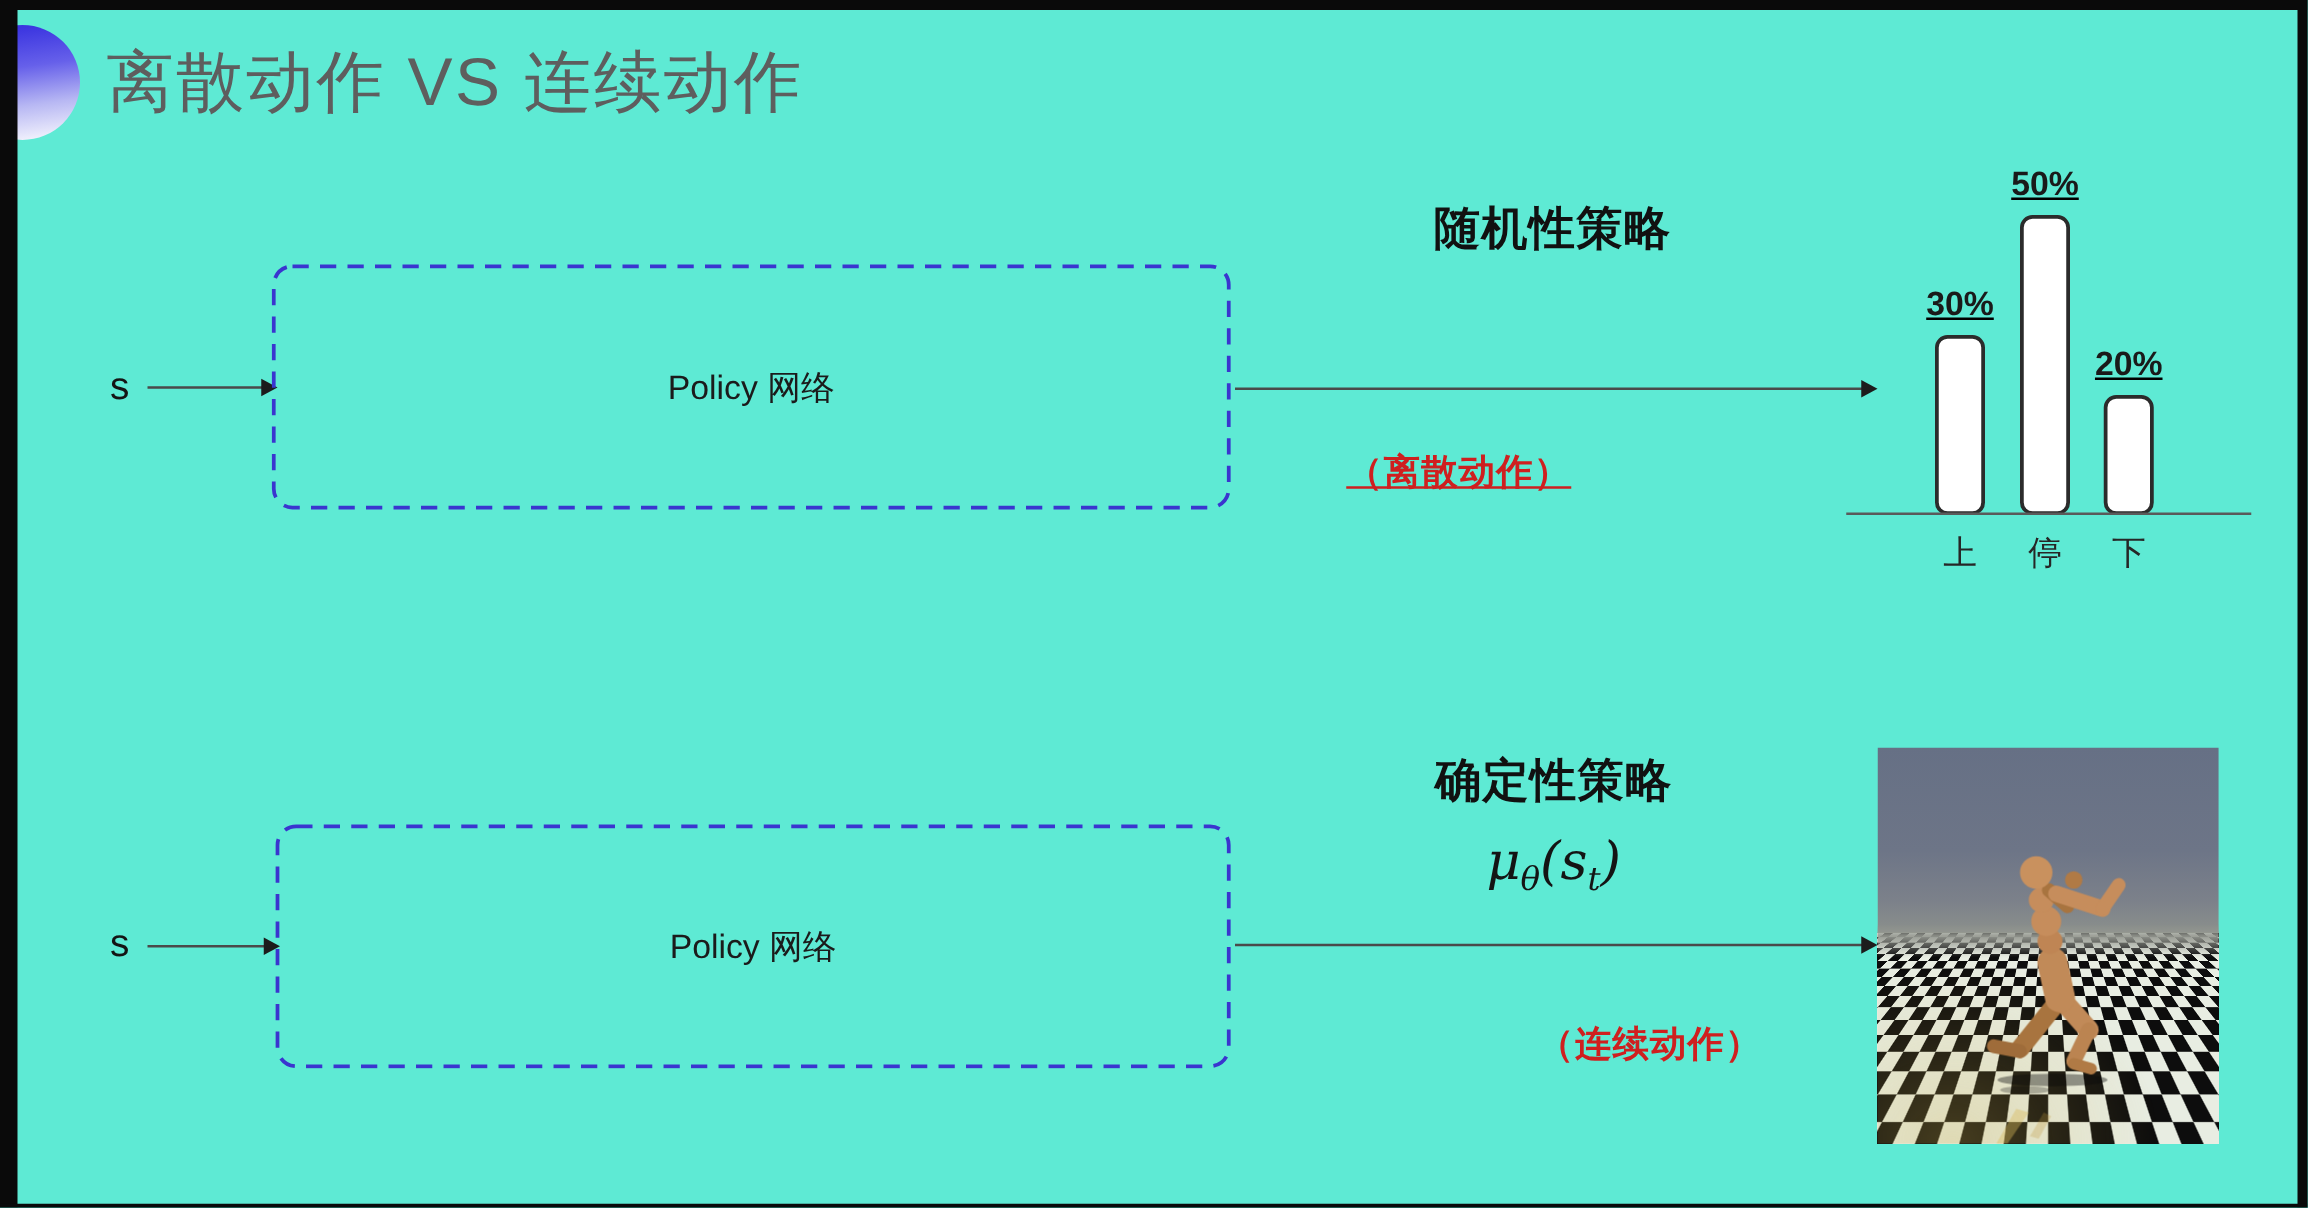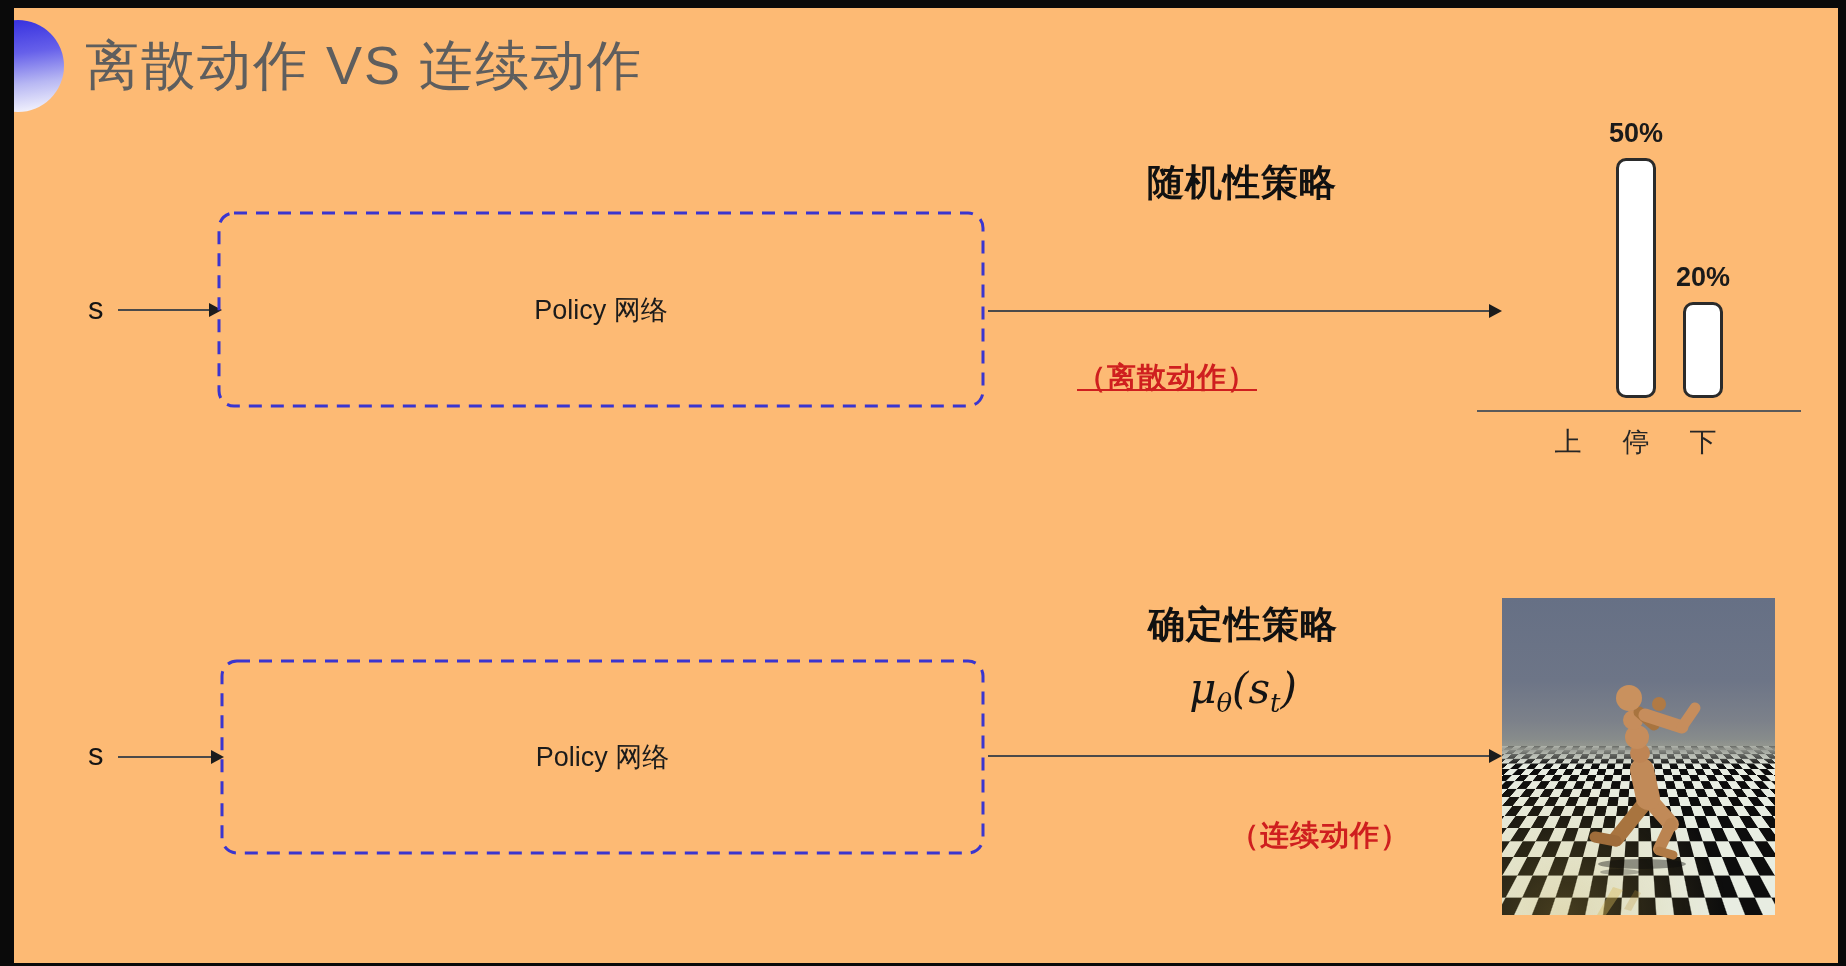--- a/index.html
+++ b/index.html
@@ -1,17 +1,17 @@
 <!DOCTYPE html>
 <html><head>
 <meta charset="utf-8">
 <style>
   html,body{margin:0;padding:0;background:#000;}
   .slide{
-    position:relative;width:1846px;height:966px;background:#fdba74;
+    position:relative;width:1846px;height:966px;background:#5eead4;
     font-family:"Liberation Sans","DejaVu Sans",sans-serif;overflow:hidden;
   }
   
   .frame{position:absolute;background:#0a0a0a;z-index:60;}
   .frame.top{left:0;top:0;width:1846px;height:8px;}
   .frame.left{left:0;top:0;width:14px;height:966px;}
   .frame.right{right:0;top:0;width:8px;height:966px;}
   .frame.bottom{left:0;bottom:0;width:1846px;height:3px;}
 
   
@@ -59,22 +59,22 @@
   }
   .formula sub{font-size:26px;font-style:italic;}
   .action-note{font-size:29px;font-weight:700;color:#cf1f1f;letter-spacing:1px;}
   .note1{position:absolute;left:1077px;top:358px;width:330px;text-align:left;text-decoration:underline;}
   .note2{position:absolute;left:1080px;top:816px;width:330px;text-align:right;}
 
   
   .chart{position:absolute;left:1477px;top:110px;width:324px;height:350px;}
   .chart .axis{position:absolute;left:0;top:300px;width:324px;height:2px;background:#5a5a5a;}
   .bar-col{
-    position:absolute;bottom:62px;width:64px;display:flex;flex-direction:column;
-    align-items:center;justify-content:flex-end;
+    position:absolute;bottom:48px;width:64px;display:flex;flex-direction:column;
+    align-items:center;justify-content:flex-end;text-decoration:underline;
   }
   .bar-col.k0{left:59px;}
   .bar-col.k1{left:127px;}
   .bar-col.k2{left:194px;}
   .bar-value{font-size:27px;font-weight:600;color:#1a1a1a;margin-bottom:9px;}
   .bar{width:40px;background:#ffffff;border:3px solid #2b2b2b;border-radius:10px;box-sizing:border-box;}
   .cat-label{position:absolute;top:314px;width:64px;text-align:center;font-size:27px;color:#262626;}
   .cat-label.k0{left:59px;}
   .cat-label.k1{left:127px;}
   .cat-label.k2{left:194px;}
@@ -124,20 +124,24 @@
   </div>
 
   <div class="arrow a2"></div>
 
   <div class="policy-col c1">
     <div class="policy-name">随机性策略</div>
   </div>
   <div class="action-note note1">（离散动作）</div>
 
   <div class="chart">
+    <div class="bar-col k0">
+      <div class="bar-value">30%</div>
+      <div class="bar" style="height: 144px;"></div>
+    </div>
     <div class="bar-col k1">
       <div class="bar-value">50%</div>
       <div class="bar" style="height: 240px;"></div>
     </div>
     <div class="bar-col k2">
       <div class="bar-value">20%</div>
       <div class="bar" style="height: 96px;"></div>
     </div>
     <div class="axis"></div>
     <div class="cat-label k0">上</div>

